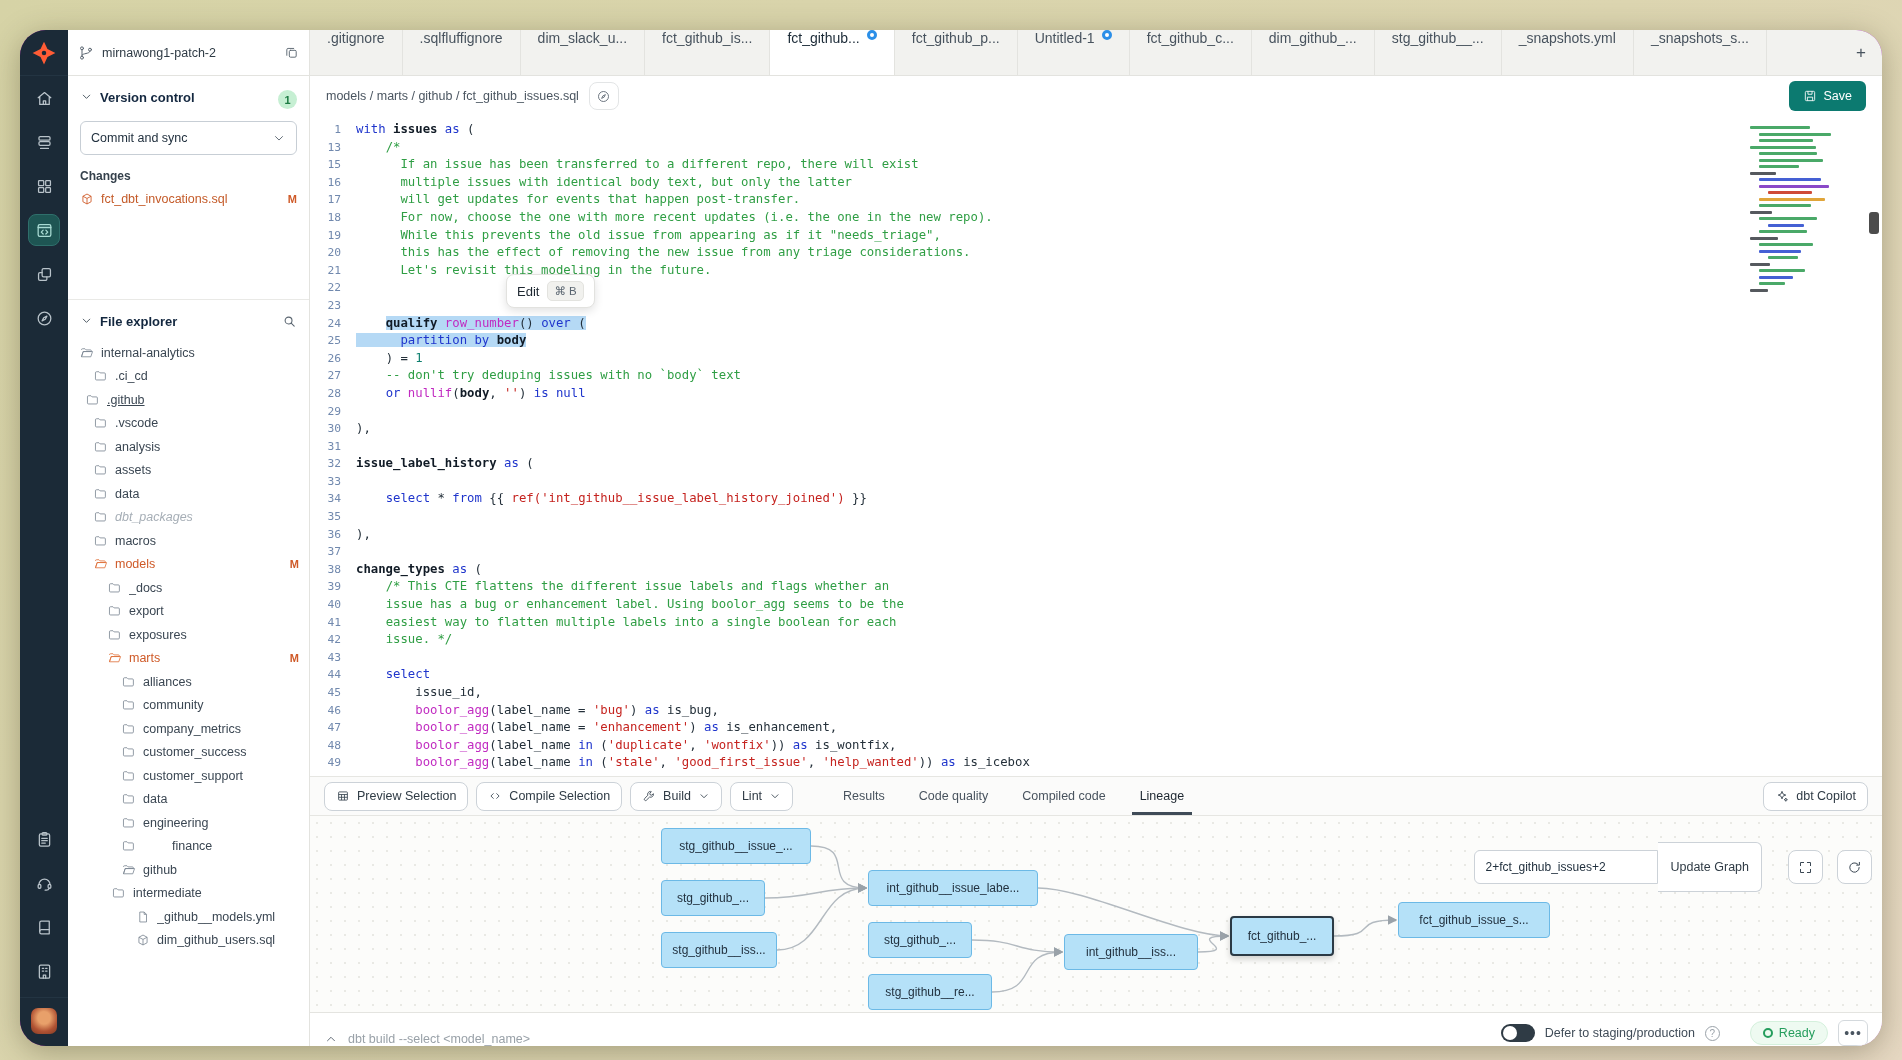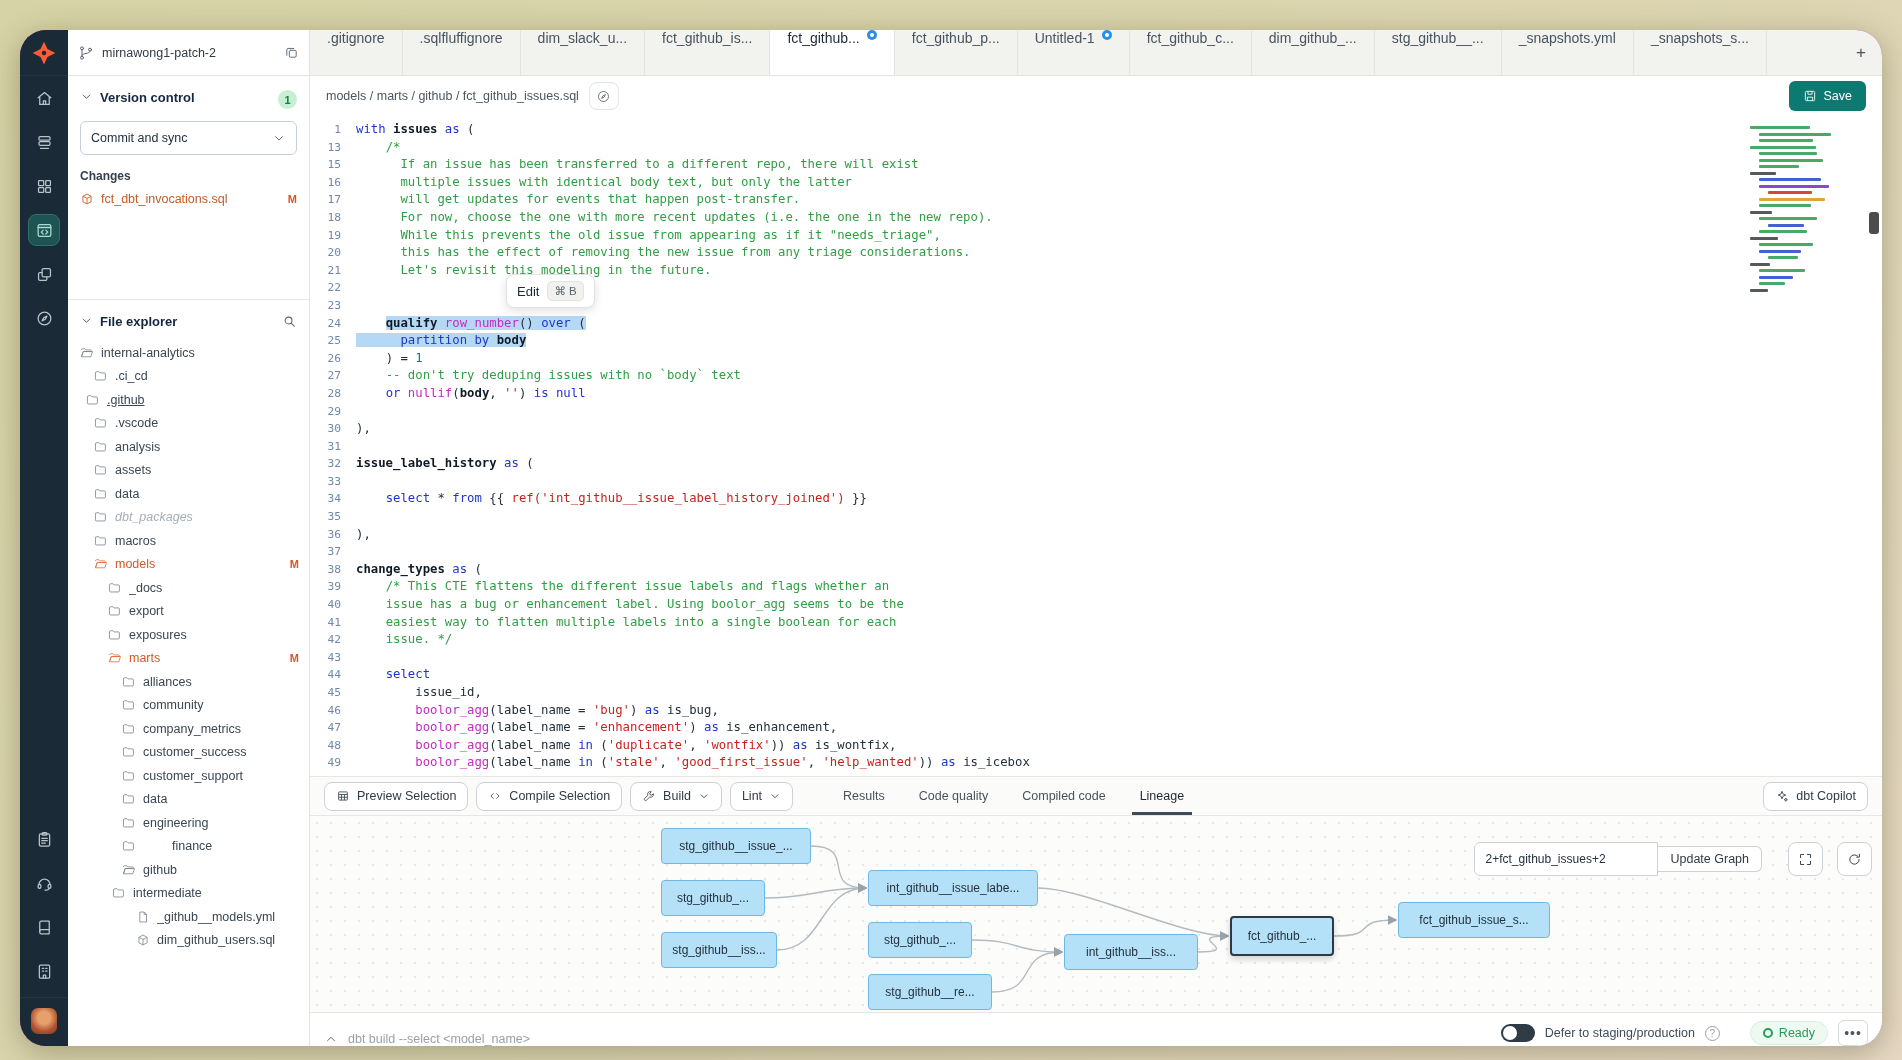--- a/index.html
+++ b/index.html
@@ -108,21 +108,21 @@
     background-color:#fcfcfa;
     background-image:radial-gradient(#e9e9e4 1px, transparent 1px); background-size:14px 14px; }
   .lineage svg.edges { position:absolute; inset:0; }
   .node { position:absolute; height:36px; background:#b5e1f8; border:1px solid #6cb9e6; border-radius:4px;
     display:flex; align-items:center; justify-content:center; font-size:12px; color:#22313f; cursor:pointer;
     white-space:nowrap; overflow:hidden; padding:0 8px; }
   .node.selected { height:40px; border:2px solid #2b3a45; box-shadow:0 3px 6px rgba(0,0,0,.18); }
   .lg-controls { position:absolute; top:26px; right:10px; display:flex; align-items:center; }
   .lg-input { height:34px; width:184px; border:1px solid #ccd2d8; border-radius:6px 0 0 6px; background:#fff;
     font-size:12px; color:#22313f; padding:0 10px; font-family:"Liberation Sans", sans-serif; }
-  .lg-update { height:26px; border:1px solid #ccd2d8; border-left:none; border-radius:0 6px 6px 0; background:#fff;
+  .lg-update { height:50px; border:1px solid #ccd2d8; border-left:none; border-radius:0 6px 6px 0; background:#fff;
     font-size:12.5px; color:#2f3b45; padding:0 12px; display:flex; align-items:center; cursor:pointer; }
   .sq-btn { width:35px; height:34px; border:1px solid #ccd2d8; border-radius:8px; background:#fff; display:flex;
     align-items:center; justify-content:center; cursor:pointer; }
   .sq-btn svg { stroke:#3c4854; fill:none; stroke-width:1.6; stroke-linecap:round; stroke-linejoin:round; }
 
   
   .statusbar { height:34px; flex:none; border-top:1px solid #e4e4e0; background:#fff; display:flex; align-items:flex-end; padding:0 14px; gap:10px; }
   .statusbar svg { stroke:#5a6570; fill:none; stroke-width:1.6; stroke-linecap:round; stroke-linejoin:round; }
   .cmdtext { font-size:12.5px; color:#99a1a8; }
   .sb-right { margin-left:auto; display:flex; align-items:center; gap:10px; }

